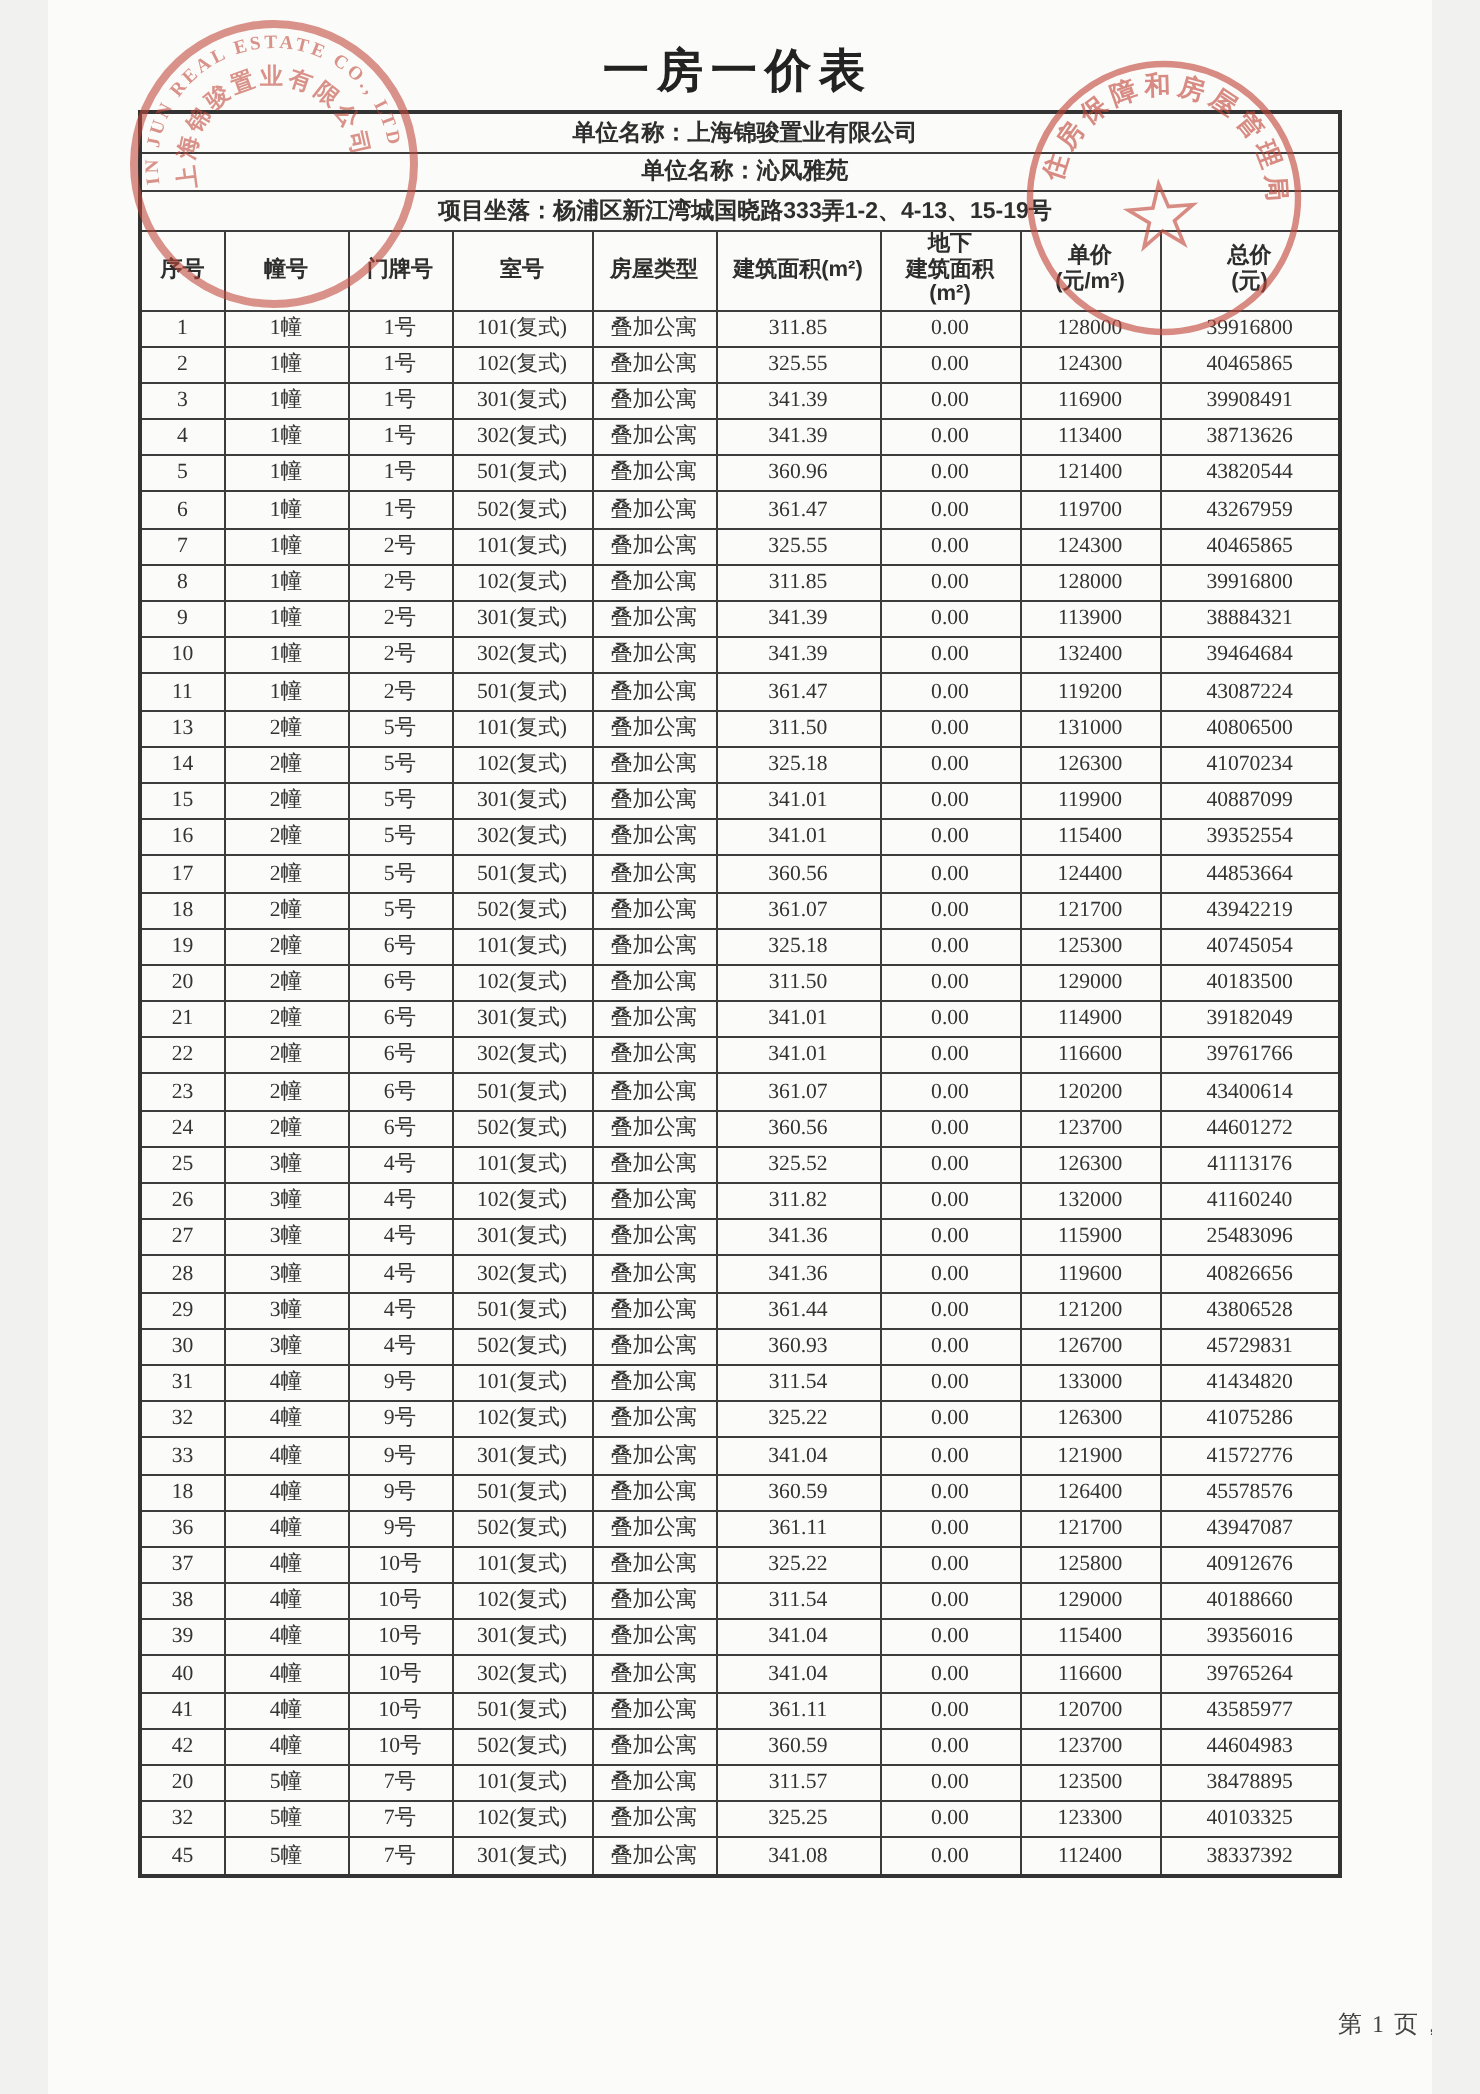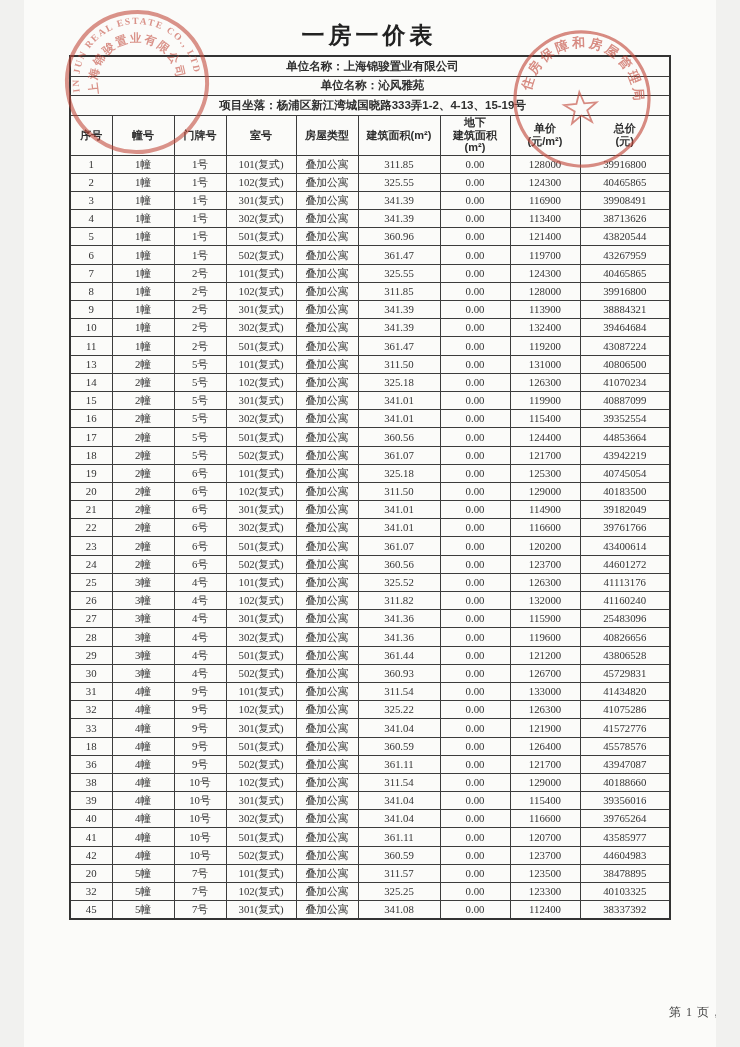--- a/index.html
+++ b/index.html
@@ -495,20 +495,31 @@
           <td>4幢</td>
           <td>9号</td>
           <td>502(复式)</td>
           <td>叠加公寓</td>
           <td>361.11</td>
           <td>0.00</td>
           <td>121700</td>
           <td>43947087</td>
         </tr>
         <tr>
+          <td>37</td>
+          <td>4幢</td>
+          <td>10号</td>
+          <td>101(复式)</td>
+          <td>叠加公寓</td>
+          <td>325.22</td>
+          <td>0.00</td>
+          <td>125800</td>
+          <td>40912676</td>
+        </tr>
+        <tr>
           <td>38</td>
           <td>4幢</td>
           <td>10号</td>
           <td>102(复式)</td>
           <td>叠加公寓</td>
           <td>311.54</td>
           <td>0.00</td>
           <td>129000</td>
           <td>40188660</td>
         </tr>

